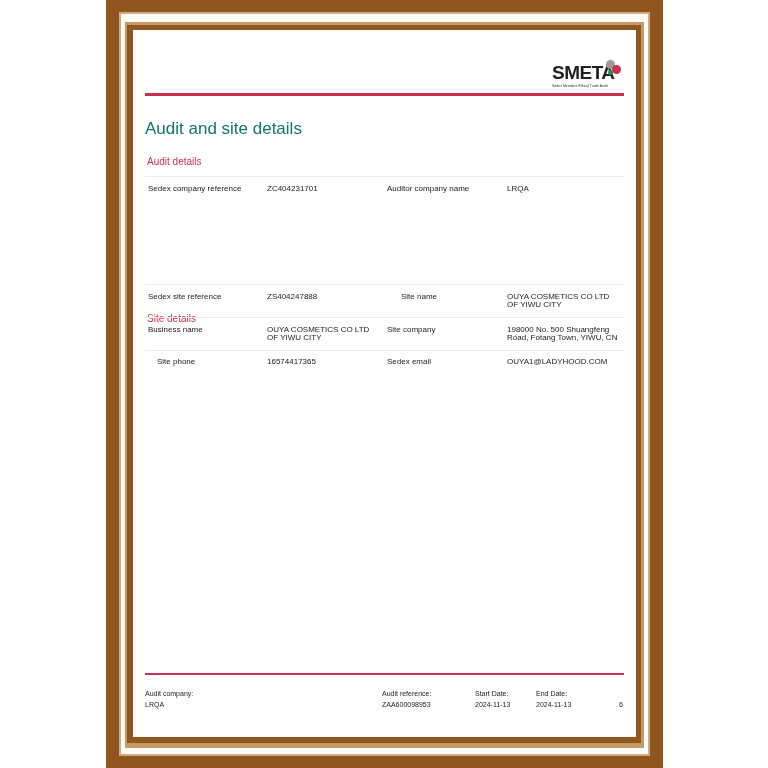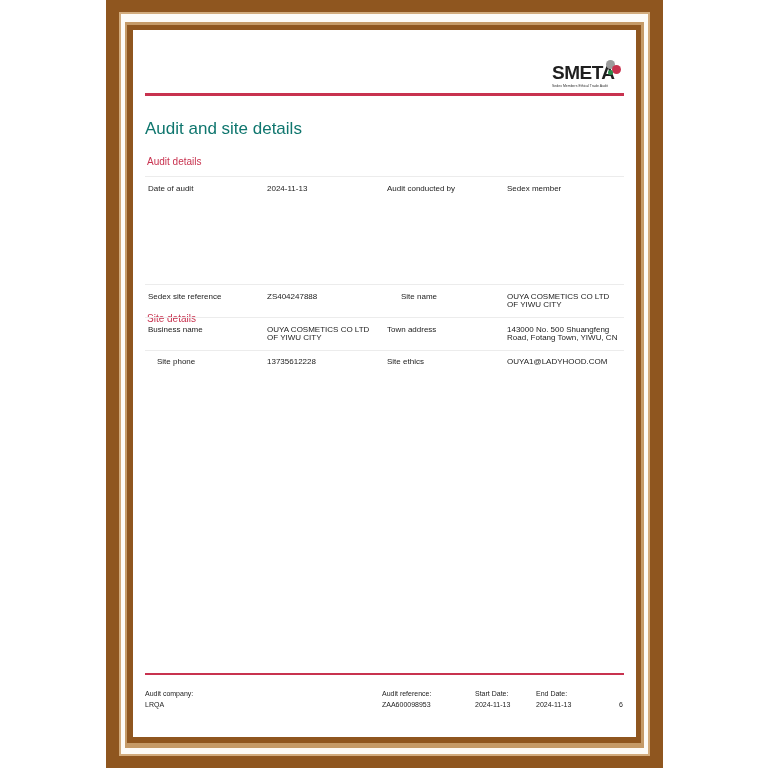--- a/index.html
+++ b/index.html
@@ -52,46 +52,46 @@
   </div>
 
   <div class="rule-top"></div>
 
   <div class="page-title">Audit and site details</div>
 
   <div class="section-title" style="top:126px;">Audit details</div>
 
   <div class="table" style="top:146px;">
     <div class="row" style="height:24px;">
-      <span class="cell c1" style="top:8px;">Date of audit</span>
-      <span class="cell c2" style="top:8px;">2024-11-13</span>
-      <span class="cell c3" style="top:8px;">Audit conducted by</span>
-      <span class="cell c4" style="top:8px;">Sedex member</span>
+      <span class="cell c1" style="top:8px;">Sedex company reference</span>
+      <span class="cell c2" style="top:8px;">ZC404231701</span>
+      <span class="cell c3" style="top:8px;">Auditor company name</span>
+      <span class="cell c4" style="top:8px;">LRQA</span>
     </div>
   </div>
 
   <div class="section-title" style="top:235px;margin-top:48px;">Site details</div>
 
   <div class="table" style="top:254px;">
     <div class="row" style="height:32px;">
       <span class="cell c1" style="top:8px;">Sedex site reference</span>
       <span class="cell c2" style="top:8px;">ZS404247888</span>
       <span class="cell c3" style="top:8px;margin-left:14px;">Site name</span>
       <span class="cell c4" style="top:8px;">OUYA COSMETICS CO LTD OF YIWU CITY</span>
     </div>
     <div class="row" style="height:32px;">
       <span class="cell c1" style="top:8px;text-align:right;">Business name</span>
       <span class="cell c2" style="top:8px;">OUYA COSMETICS CO LTD OF YIWU CITY</span>
-      <span class="cell c3" style="top:8px;">Town address</span>
-      <span class="cell c4" style="top:8px;">143000 No. 500 Shuangfeng Road, Fotang Town, YIWU, CN</span>
+      <span class="cell c3" style="top:8px;">Site company</span>
+      <span class="cell c4" style="top:8px;">198000 No. 500 Shuangfeng Road, Fotang Town, YIWU, CN</span>
     </div>
     <div class="row" style="height:24px;">
       <span class="cell c1" style="top:7px;margin-left:9px;">Site phone</span>
-      <span class="cell c2" style="top:7px;">13735612228</span>
-      <span class="cell c3" style="top:7px;">Site ethics</span>
+      <span class="cell c2" style="top:7px;">16574417365</span>
+      <span class="cell c3" style="top:7px;">Sedex email</span>
       <span class="cell c4" style="top:7px;">OUYA1@LADYHOOD.COM</span>
     </div>
   </div>
 
   <div class="rule-bottom"></div>
 
   <div class="footer" style="left:12px;">
     <div>Audit company:</div>
     <div>LRQA</div>
   </div>

